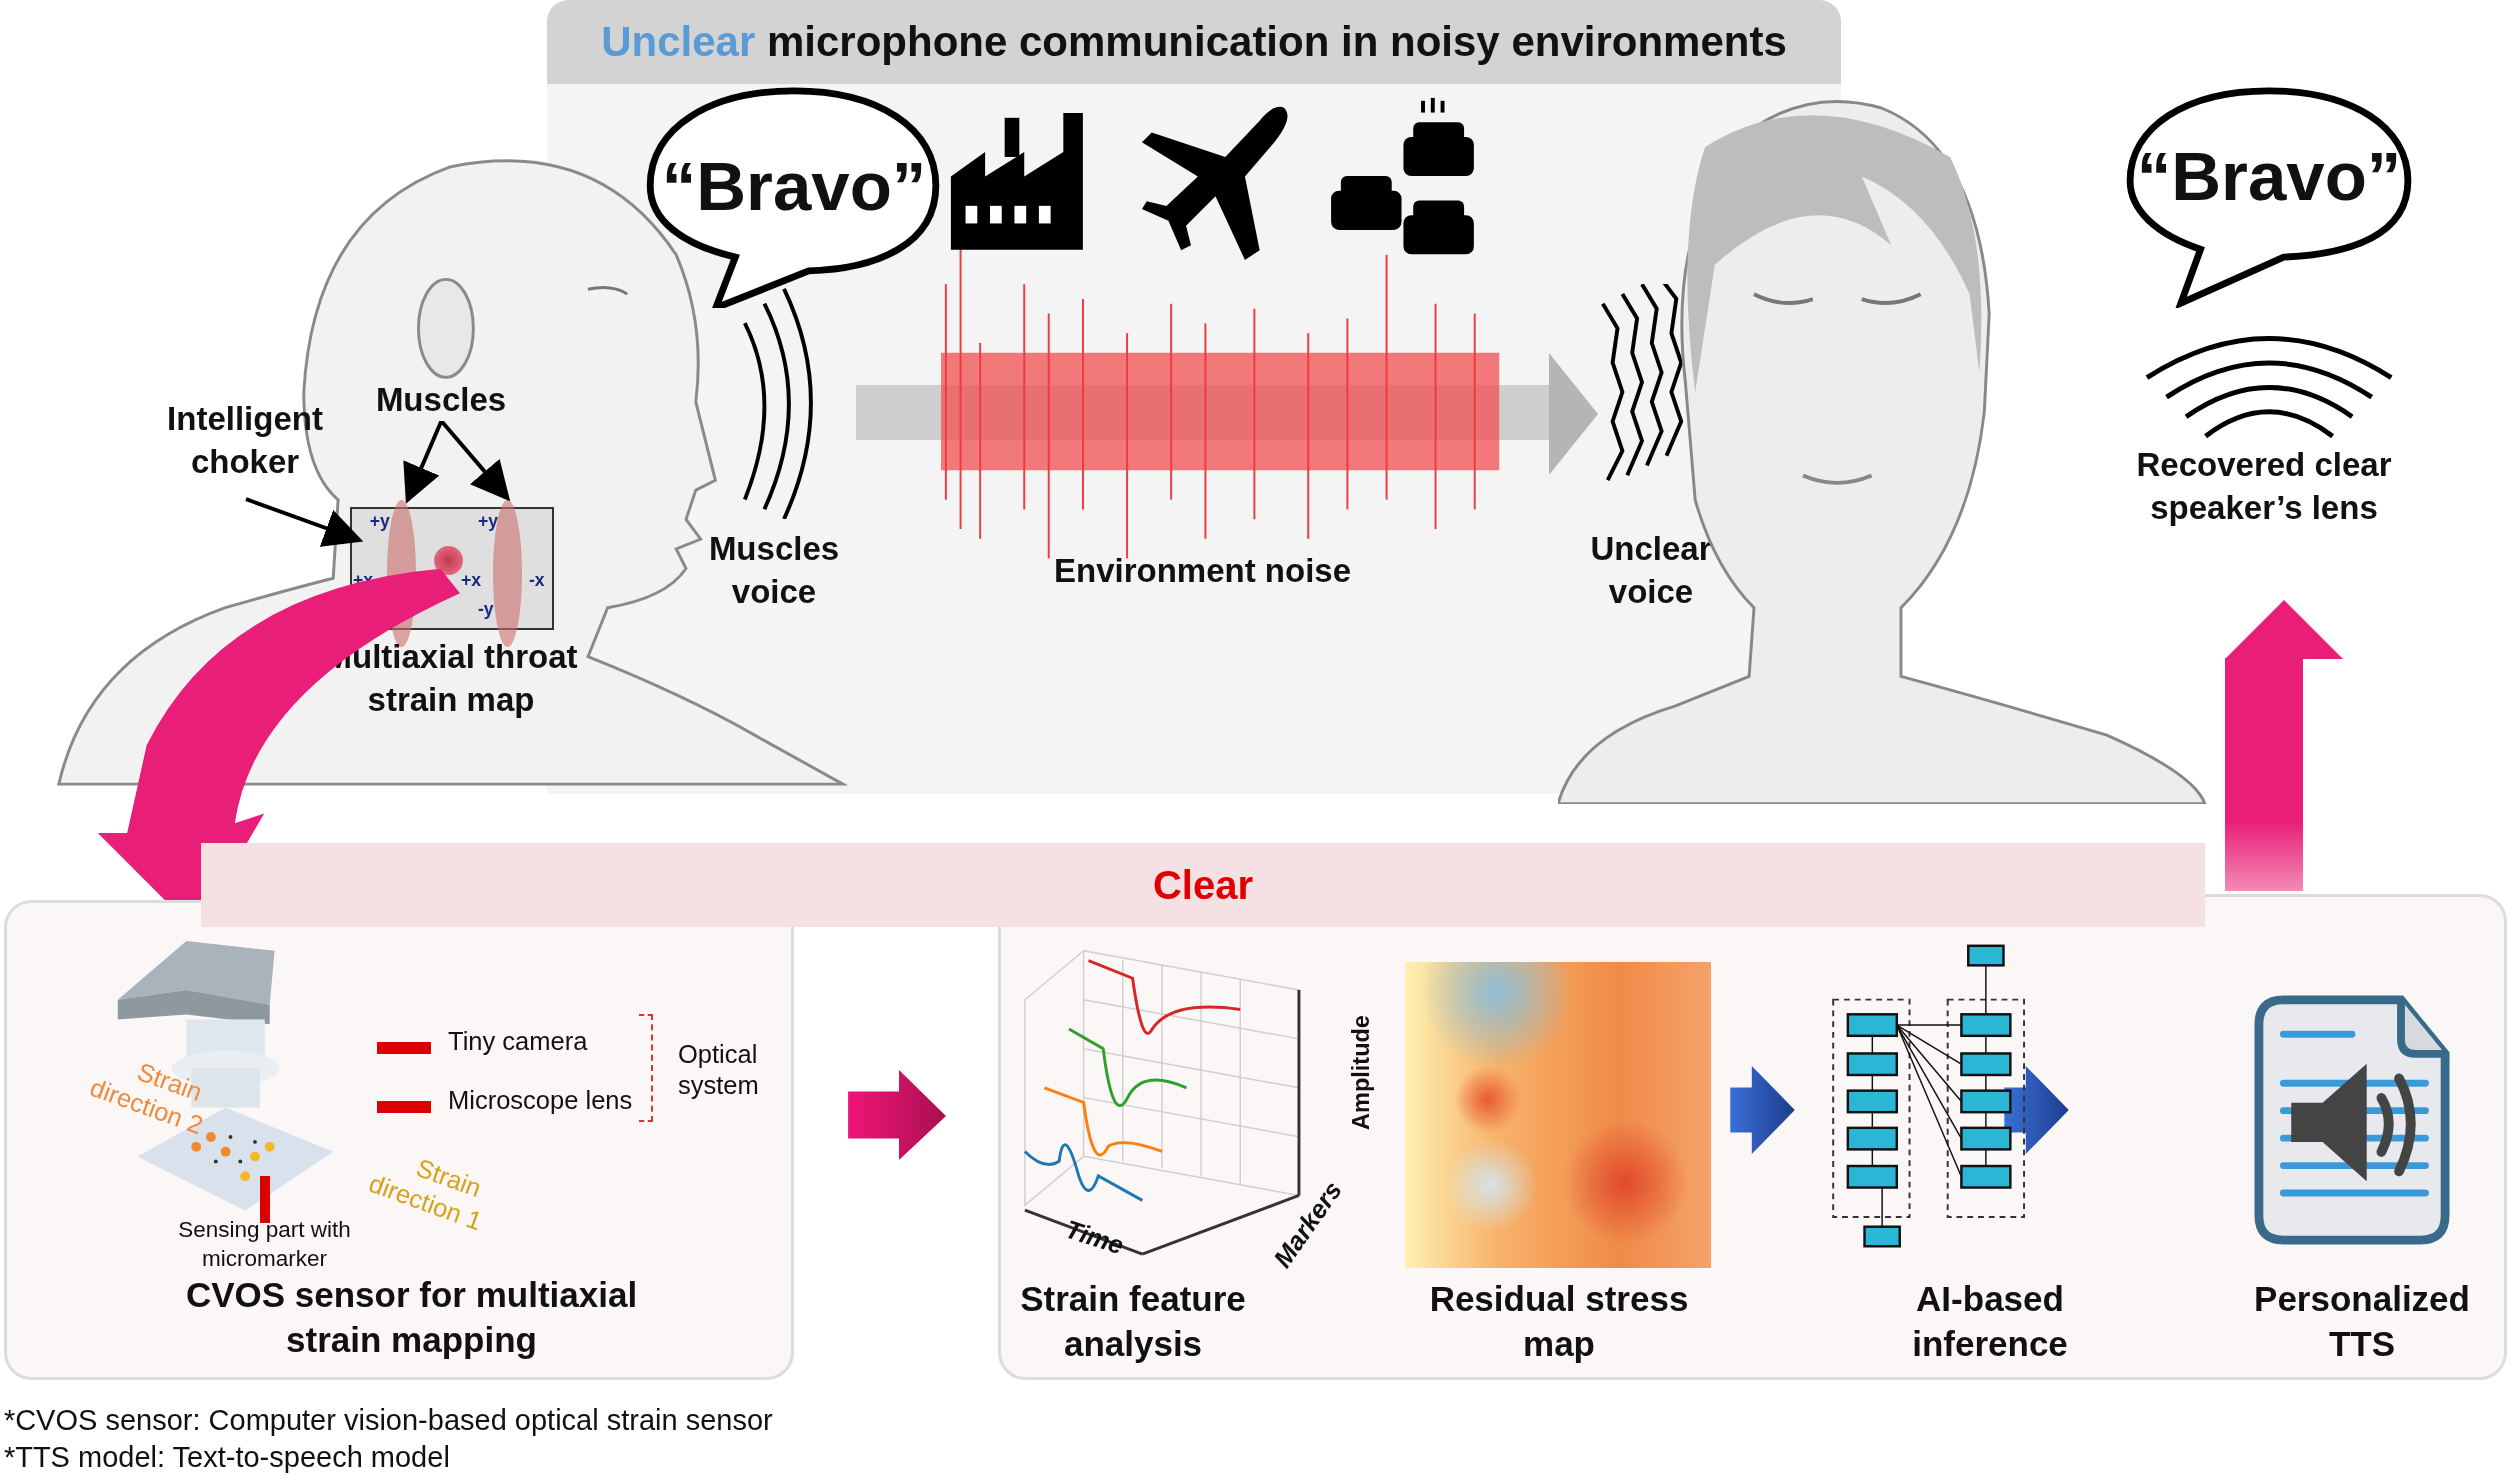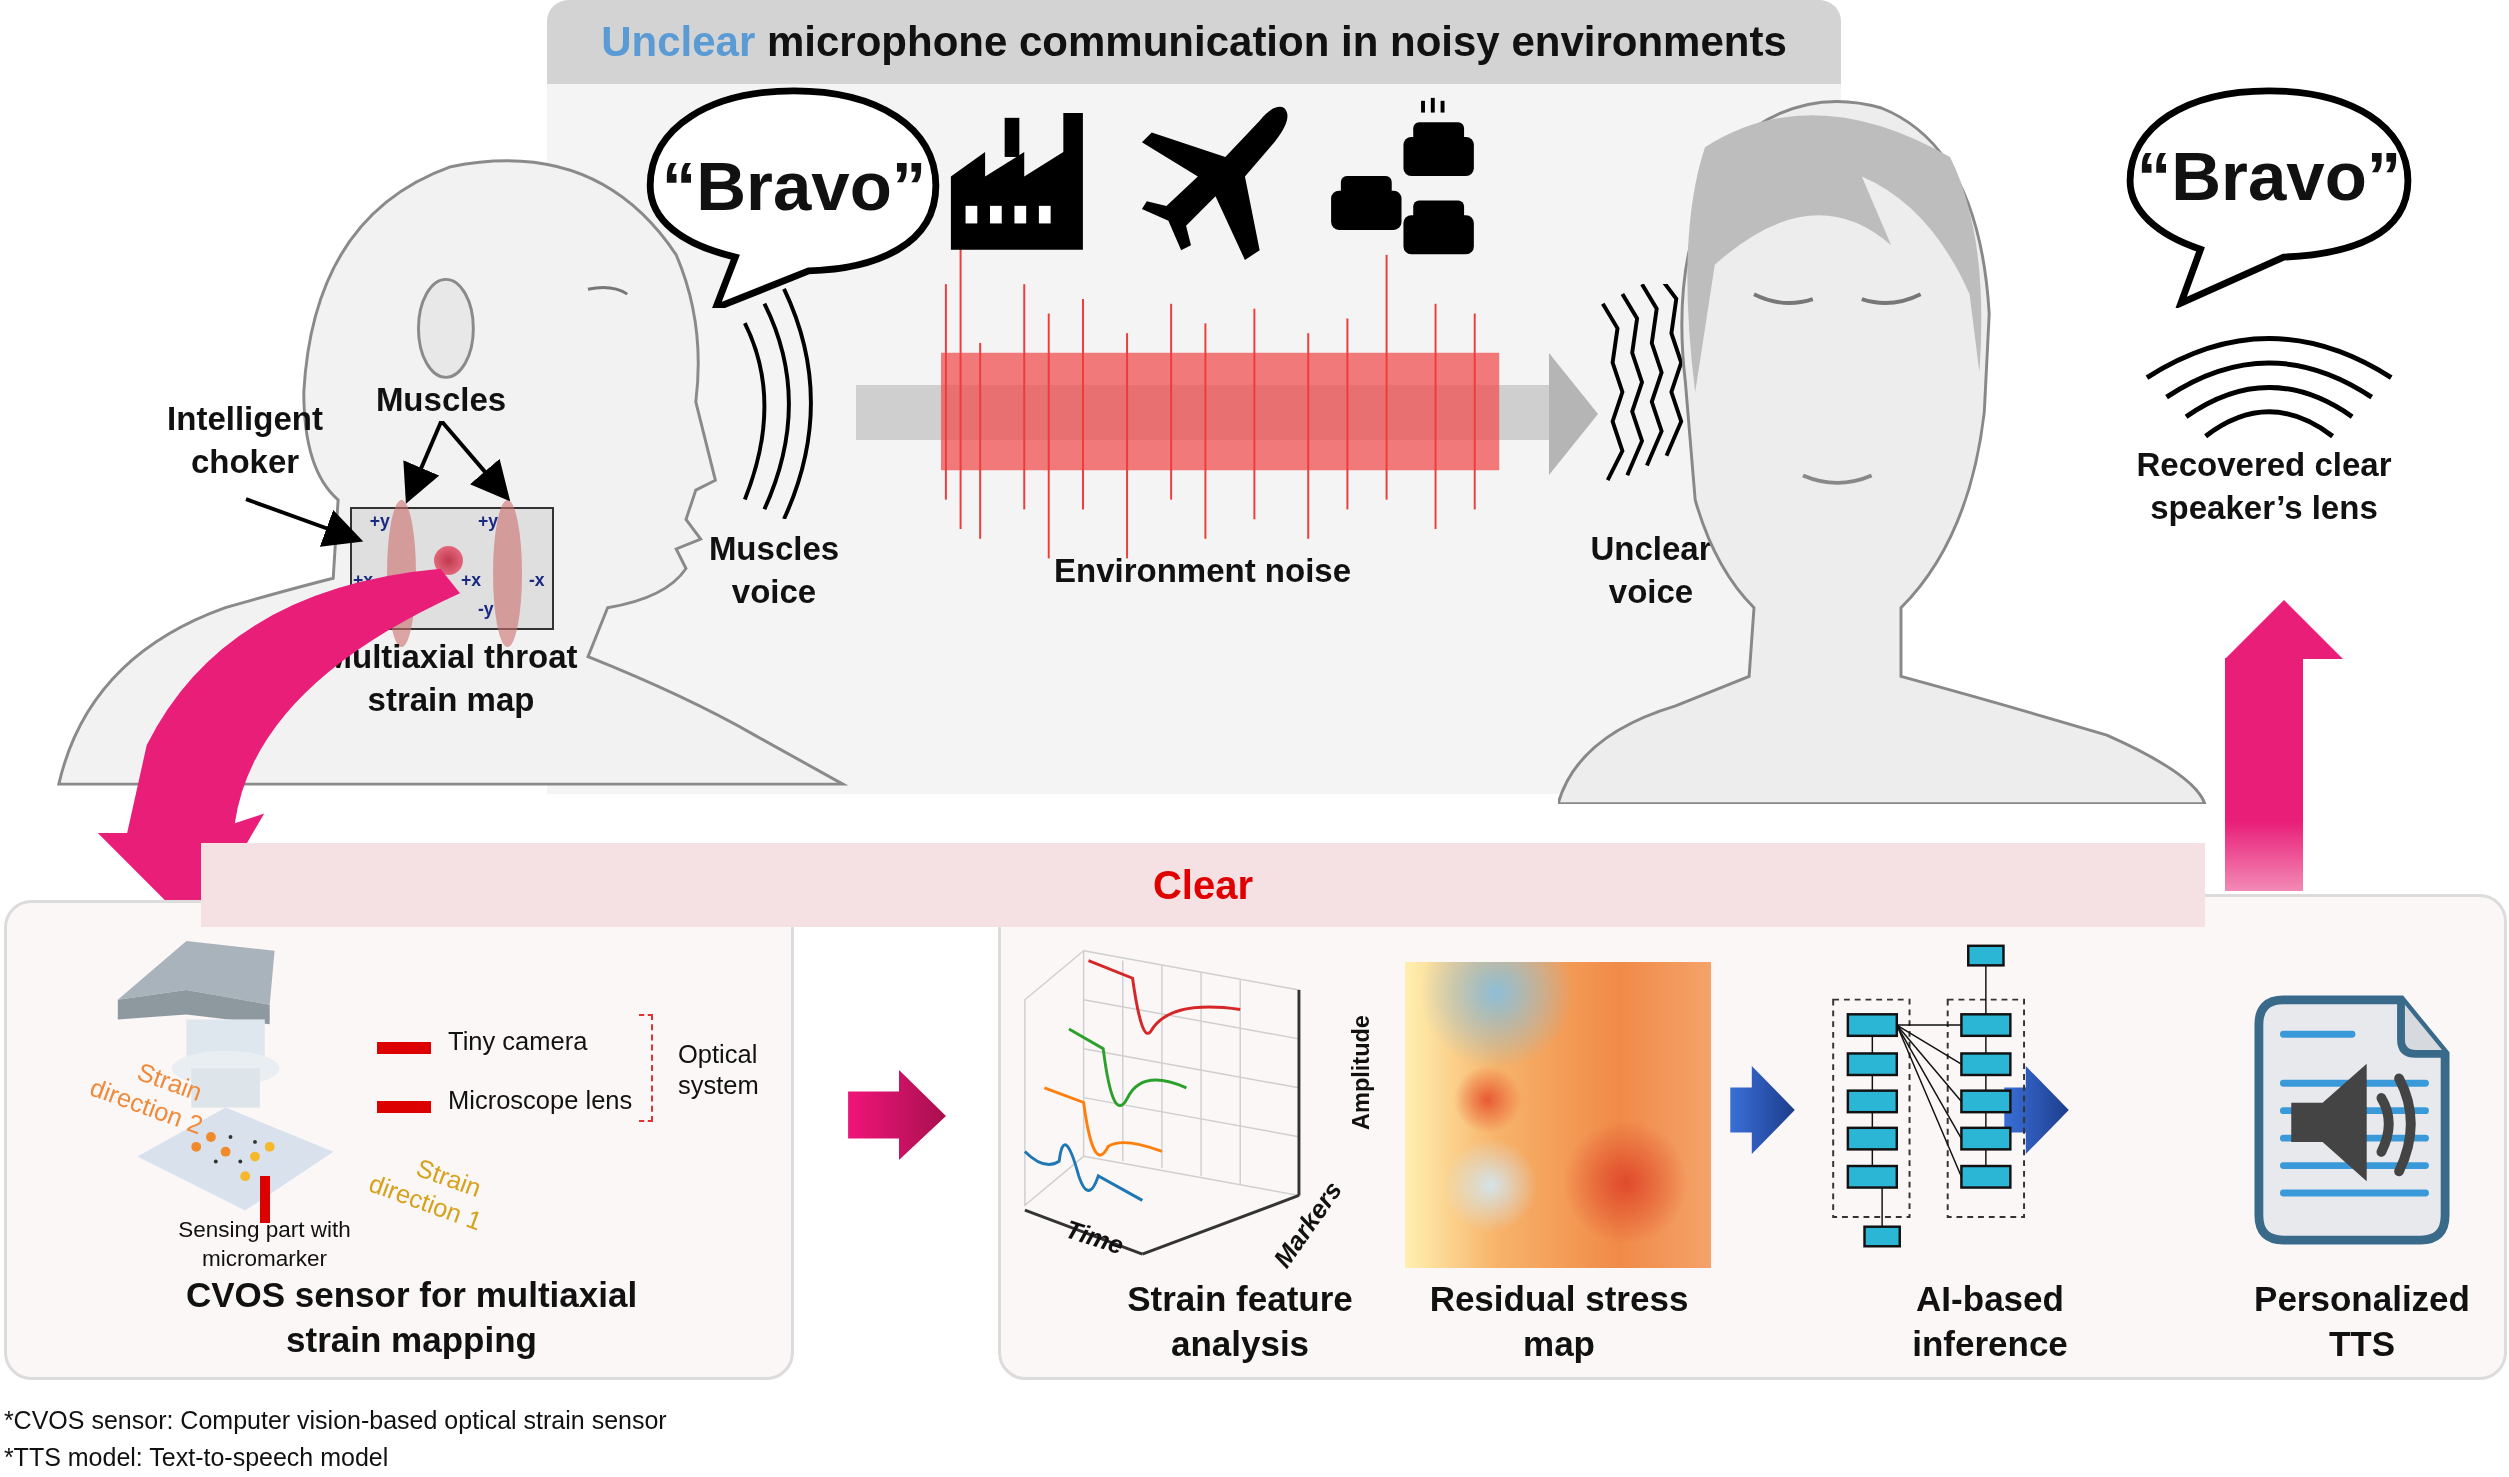--- a/index.html
+++ b/index.html
@@ -18,21 +18,21 @@
   
   #bottom-banner { left: 201px; top: 843px; width: 2004px; height: 84px; background: #f5e1e3;
     display: flex; align-items: center; justify-content: center; font-size: 40px; font-weight: bold; }
   .bpanel { background: #fbf7f7; border: 3.9px solid #dcdcdc; border-radius: 27.4px; }
   #left-panel { left: 3.9px; top: 900px; width: 790px; height: 480px; }
   #right-panel { left: 998px; top: 894px; width: 1509px; height: 486px; }
 
   .label-big { font-size: 35px; font-weight: bold; line-height: 45px; text-align: center; }
   .label-mid { font-size: 33px; font-weight: bold; line-height: 43px; }
   .label-sm { font-size: 25.5px; line-height: 31px; }
-  .footnote { font-size: 25px; line-height: 37px; }
+  .footnote { font-size: 29px; line-height: 37px; }
 
   .bubble-text { font-size: 69px; font-weight: bold; }
 </style>
 </head>
 <body>
 
 <div class="abs" id="top-panel"></div>
 <div class="abs" id="top-banner">
   <span class="hl-blue">Unclear</span>
   <span style="white-space:pre"> microphone communication in noisy environments</span>
@@ -345,21 +345,21 @@
       <line x1="30" y1="118" x2="175" y2="118"></line>
       <line x1="30" y1="146" x2="175" y2="146"></line>
       <line x1="30" y1="174" x2="175" y2="174"></line>
       <line x1="30" y1="202" x2="175" y2="202"></line>
     </g>
   <path d="M38 110 L70 110 L115 70 L115 190 L70 150 L38 150 Z" fill="#444"></path>
   <path d="M130 105 Q145 130 130 160" stroke="#444" stroke-width="10" fill="none" stroke-linecap="round"></path>
   <path d="M148 85 Q172 130 148 180" stroke="#444" stroke-width="10" fill="none" stroke-linecap="round"></path>
 </svg>
 
-<div class="abs label-big center" style="left:1093px;top:1276px;width:294px">
+<div class="abs label-big center" style="left:986px;top:1276px;width:294px">
   <div>Strain feature</div>
     <div>analysis</div>
 </div>
 <div class="abs label-big center" style="left:1402px;top:1276px;width:314px">
   <div>Residual stress</div>
     <div>map</div>
 </div>
 <div class="abs label-big center" style="left:1843px;top:1276px;width:294px">
   <div>AI-based</div>
     <div>inference</div>

